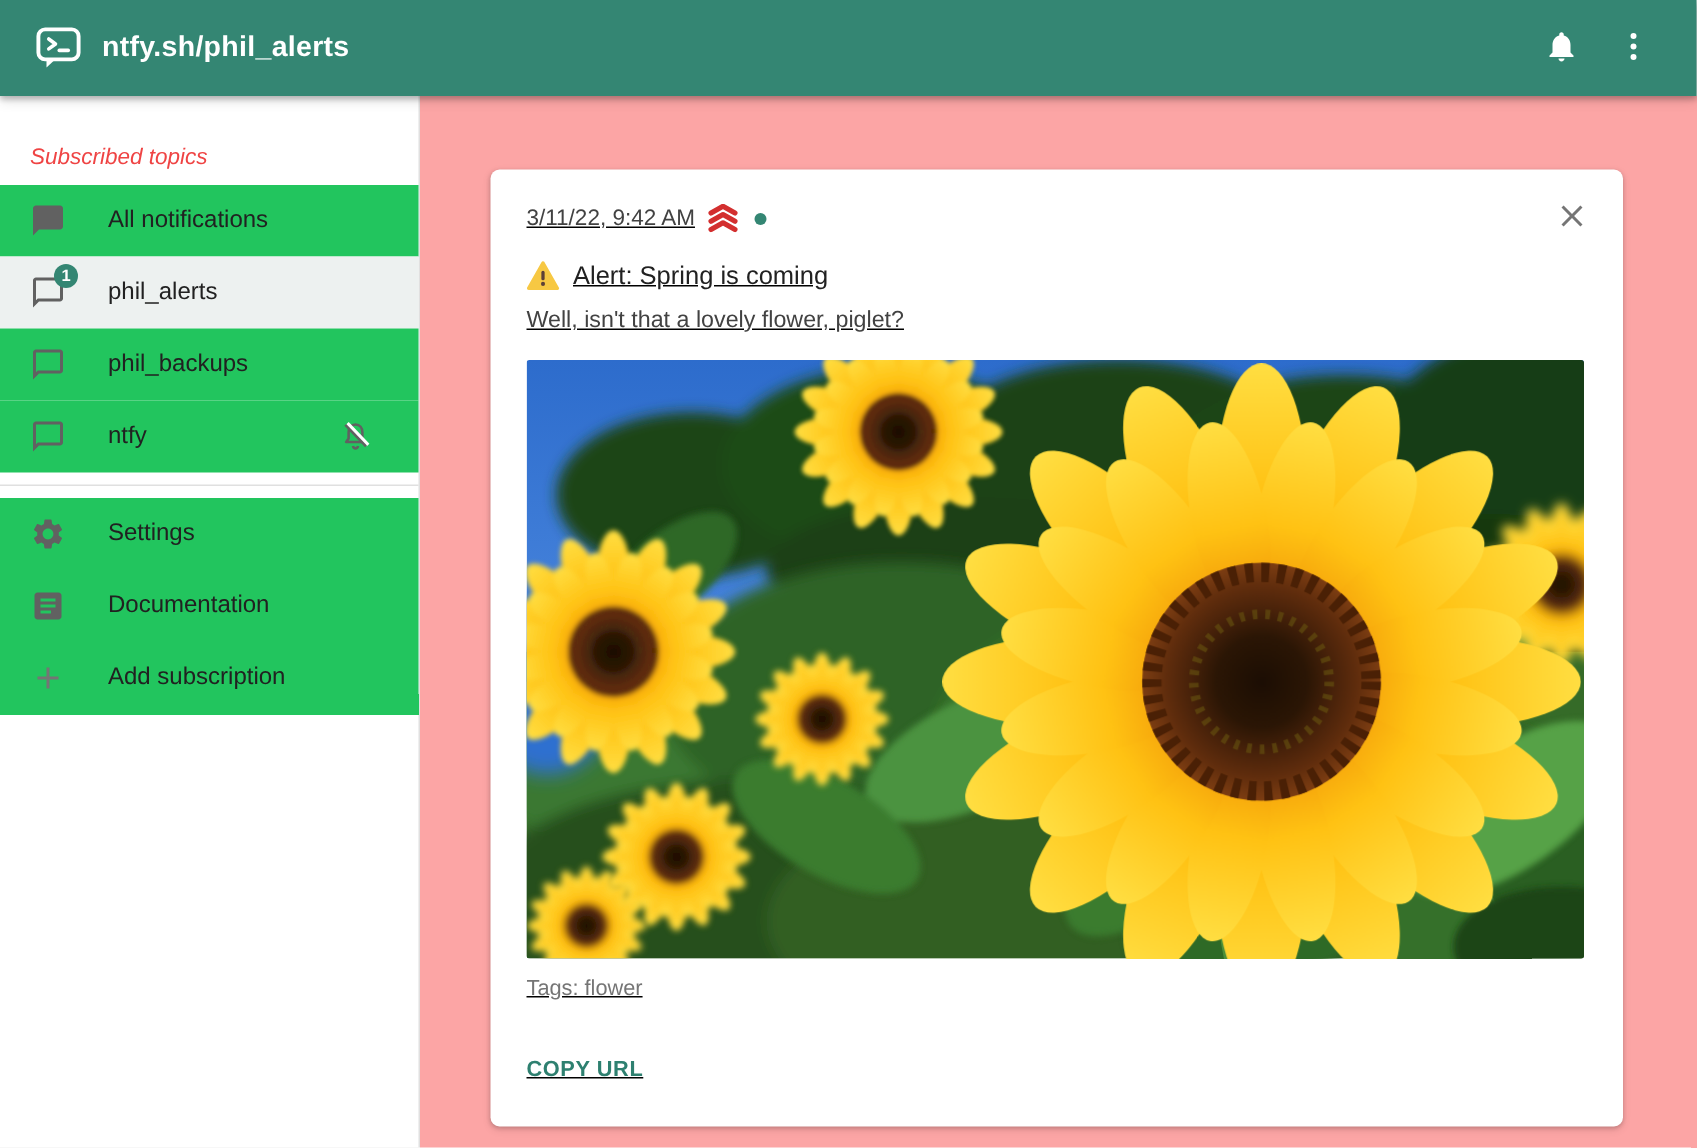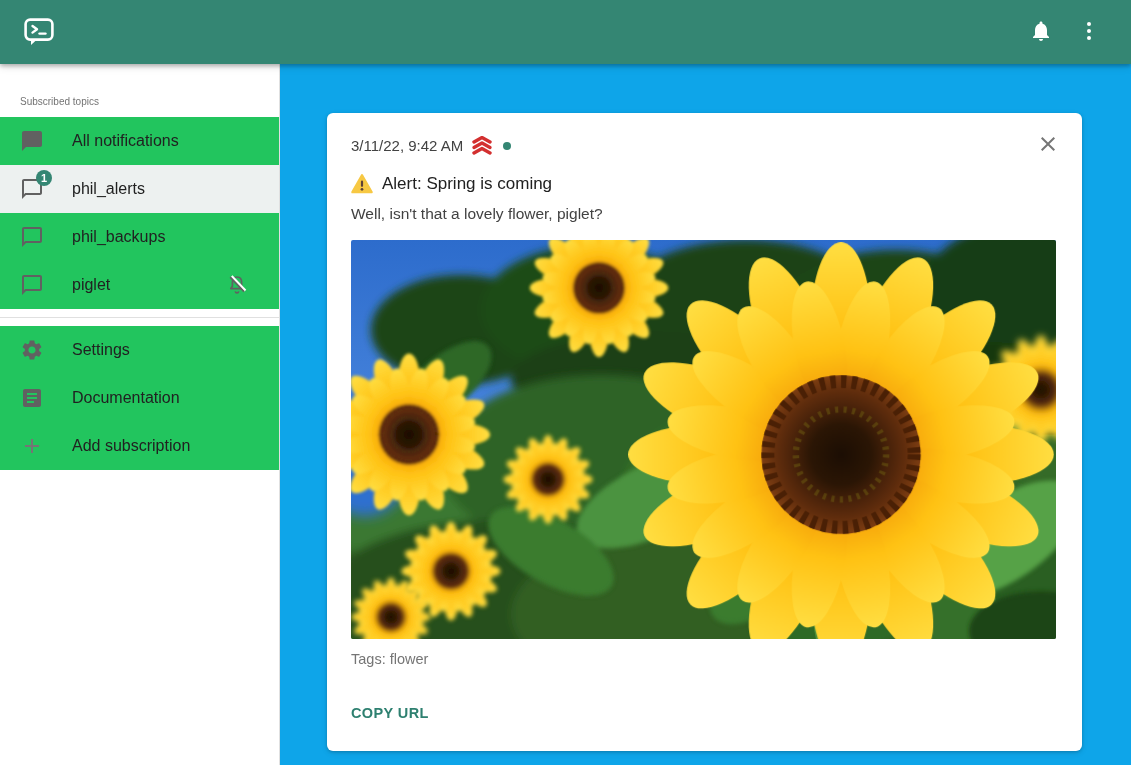--- a/index.html
+++ b/index.html
@@ -27,39 +27,39 @@
   .appbar .iconbtn { margin-left:8px; }
 
   
   .shell { flex:1; display:flex; min-height:0; }
 
   
   .sidebar {
     width:280px; flex:0 0 280px; background:#fff;
     border-right:1px solid #e0e0e0; padding-top:20px;
   }
-  .subheader { color:#737373; font-size:10px; padding:12px 16px 10px 20px; }
+  .subheader { color:#ef4444; font-size:15px; padding:12px 16px 10px 20px;font-style:italic; }
   .nav-item {
     height:48px; display:flex; align-items:center; padding:0 16px 0 20px;
     cursor:pointer; color:#212121; font-size:16px; position:relative; background:#22c55e;
   }
   .nav-item.selected { background:#edf1f0; }
   .nav-icon { width:24px; height:24px; margin-right:28px; position:relative; flex:0 0 24px; }
   .nav-icon svg { display:block; }
   .nav-label { flex:1; white-space:nowrap; }
   .badge {
     position:absolute; top:-7px; right:-8px; min-width:16px; height:16px; border-radius:9px;
     background:#348673; color:#fff; font-size:11px; font-weight:bold;
     display:flex; align-items:center; justify-content:center; padding:0 3px;
   }
   .trail-icon { width:24px; height:24px; margin-right:14px; }
   .divider { height:1px; background:#e0e0e0; margin:8px 0; }
 
   
-  .main { flex:1; background:#0ea5e9; overflow:auto; padding:49px 69px 0 47px; }
+  .main { flex:1; background:#fca5a5; overflow:auto; padding:49px 69px 0 47px;text-decoration:underline; }
   .card {
     width:755px; background:#fff; border-radius:6px;
     box-shadow:0 1px 3px rgba(0,0,0,.18), 0 2px 6px rgba(0,0,0,.10);
     padding:20px 24px 16px 24px;
   }
   .card-header { display:flex; align-items:flex-start; }
   .meta { display:flex; align-items:center; gap:6px; padding-top:3px; }
   .timestamp { font-size:15px; color:#424242; }
   .priority-icon { width:22px; height:19px; margin-left:2px; }
   .unread-dot { width:8px; height:8px; border-radius:50%; background:#348673; margin-left:4px; }
@@ -89,20 +89,21 @@
 
   <header class="appbar">
     <span class="appbar-logo">
       <svg viewBox="0 0 30 28" width="30" height="28">
         <rect x="1.6" y="1.6" width="26.8" height="20" rx="4.5" fill="none" stroke="#fff" stroke-width="2.6"></rect>
         <path d="M7 21 L7 27 L13.5 21 Z" fill="#fff"></path>
         <polyline points="8.5,8 13,11.3 8.5,14.6" fill="none" stroke="#fff" stroke-width="2.4" stroke-linecap="round" stroke-linejoin="round"></polyline>
         <line x1="15.5" y1="15.6" x2="21.5" y2="15.6" stroke="#fff" stroke-width="2.4" stroke-linecap="round"></line>
       </svg>
     </span>
+    <span class="appbar-title">ntfy.sh/phil_alerts</span>
     <span class="appbar-spacer"></span>
     <button class="iconbtn">
       <span>
         <svg viewBox="0 0 24 24" width="24" height="24" fill="#fff">
           <path d="M12 22c1.1 0 2-.9 2-2h-4c0 1.1.9 2 2 2zm6-6v-5c0-3.07-1.63-5.64-4.5-6.32V4c0-.83-.67-1.5-1.5-1.5s-1.5.67-1.5 1.5v.68C7.64 5.36 6 7.92 6 11v5l-2 2v1h16v-1l-2-2z"></path>
         </svg>
       </span>
     </button>
     <button class="iconbtn">
       <span>
@@ -147,21 +148,21 @@
         </span>
         <span class="nav-label">phil_backups</span>
       </div>
 
       <div class="nav-item">
         <span class="nav-icon">
           <svg viewBox="0 0 24 24" width="24" height="24" fill="#616161">
             <path d="M20 2H4c-1.1 0-2 .9-2 2v18l4-4h14c1.1 0 2-.9 2-2V4c0-1.1-.9-2-2-2zm0 14H5.17L4 17.17V4h16v12z"></path>
           </svg>
         </span>
-        <span class="nav-label">piglet</span>
+        <span class="nav-label">ntfy</span>
         <span class="trail-icon">
           <svg viewBox="0 0 24 24" width="24" height="24">
             <path d="M12 4c-2.9 0-4.6 2.3-4.6 5.2v4.1L5.8 15.6h12.4l-1.6-2.3V9.2C16.6 6.3 14.9 4 12 4z" fill="none" stroke="#616161" stroke-width="1.7" stroke-linejoin="round"></path>
             <path d="M10.3 18.3c.2 1 .9 1.6 1.7 1.6s1.5-.6 1.7-1.6" fill="none" stroke="#616161" stroke-width="1.7"></path>
             <line x1="6.6" y1="3.2" x2="20.4" y2="17.6" stroke="#fff" stroke-width="2.4"></line>
             <line x1="5.2" y1="4.2" x2="19" y2="18.6" stroke="#616161" stroke-width="1.7"></line>
           </svg>
         </span>
       </div>
 

